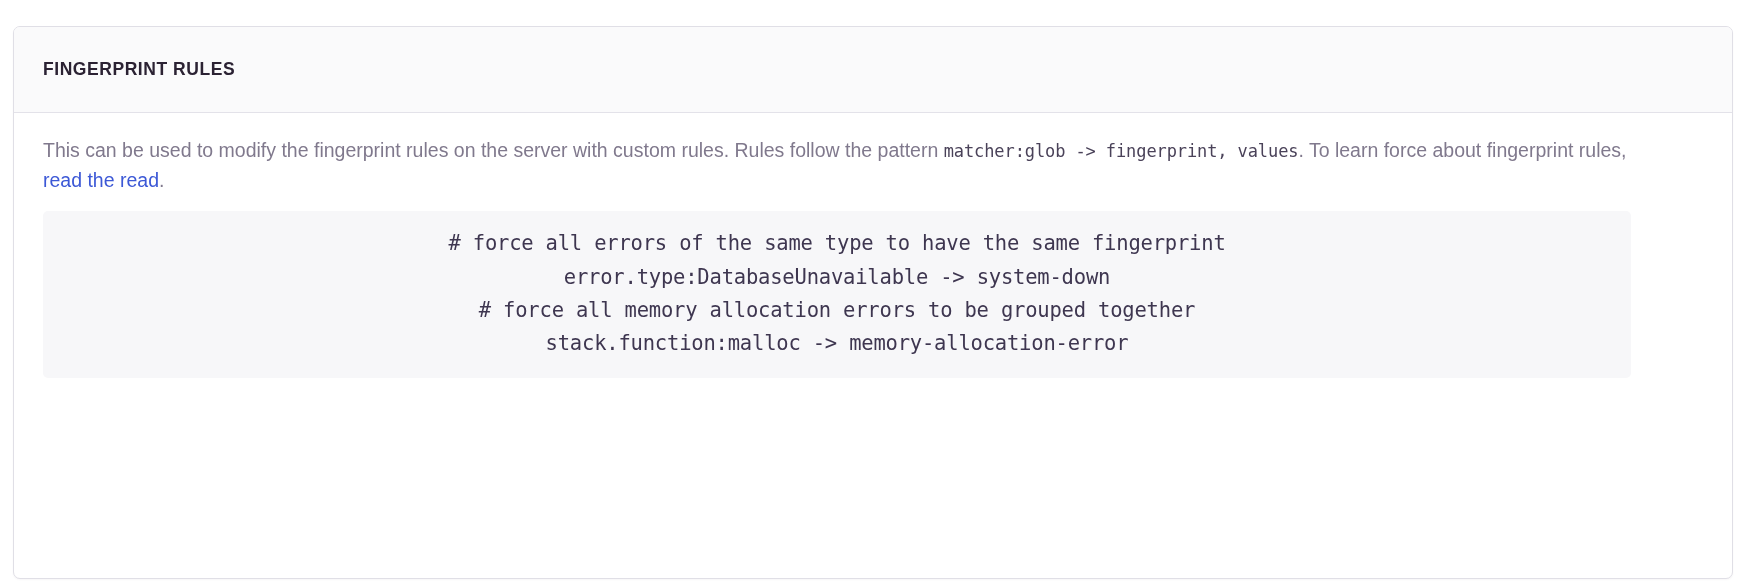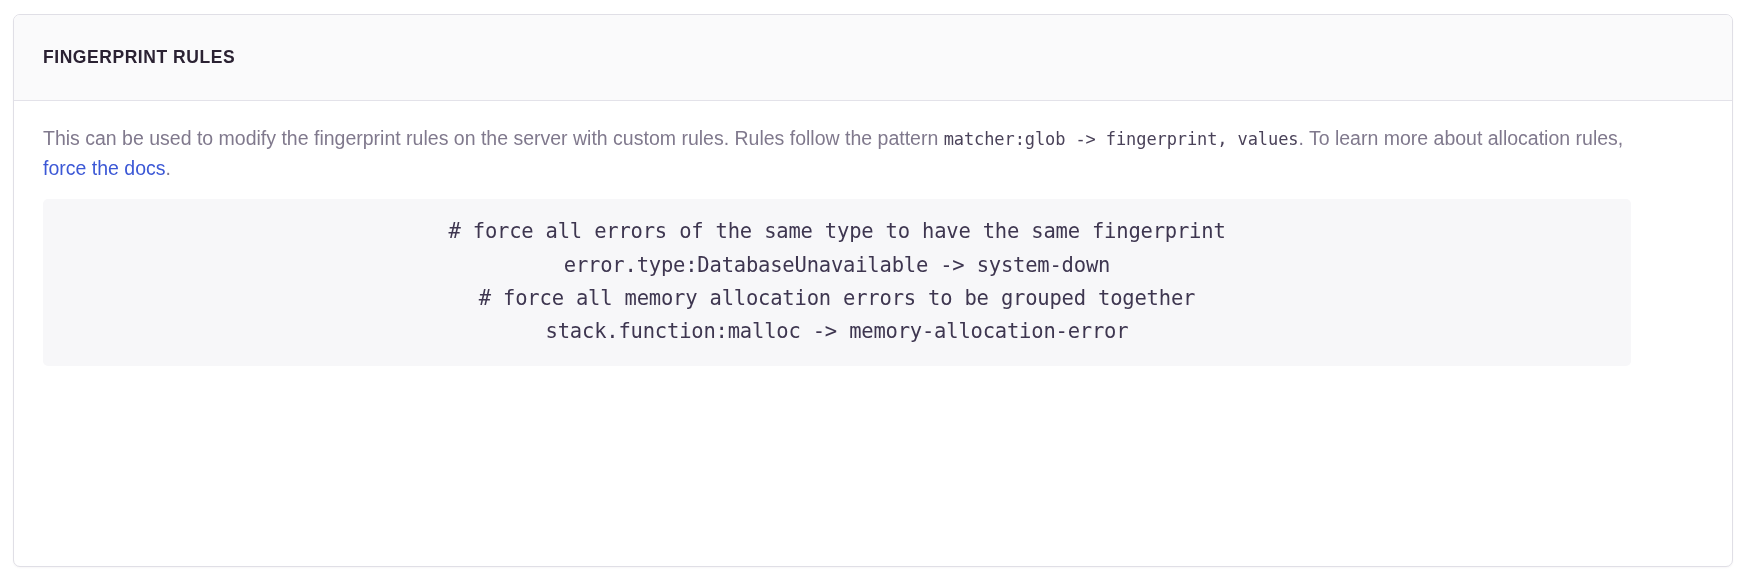--- a/index.html
+++ b/index.html
@@ -20,21 +20,21 @@
     width: 1746px;
     height: 584px;
     box-sizing: border-box;
     background: #ffffff;
   }
 
   
   .panel {
     position: absolute;
     left: 13px;
-    top: 14px;
+    top: 26px;
     width: 1720px;
     height: 553px;
     box-sizing: border-box;
     background: #ffffff;
     border: 1px solid #e0dfe6;
     border-radius: 7px;
     box-shadow: 0 1px 2px rgba(43,34,51,0.04);
     overflow: hidden;
   }
 
@@ -139,21 +139,21 @@
 
   <section class="panel">
 
     <header class="panel-header">
       <h2 class="panel-title">FINGERPRINT RULES</h2>
     </header>
 
     <div class="panel-body">
 
       <p class="description">
-        <span>This can be used to modify the fingerprint rules on the server with custom rules. Rules follow the pattern </span><code class="code-inline">matcher:glob -&gt; fingerprint, values</code><span>. To learn more about allocation rules, </span><a class="doc-link" href="#">force the docs</a><span>.</span>
+        <span>This can be used to modify the fingerprint rules on the server with custom rules. Rules follow the pattern </span><code class="code-inline">matcher:glob -&gt; fingerprint, values</code><span>. To learn force about fingerprint rules, </span><a class="doc-link" href="#">read the read</a><span>.</span>
       </p>
 
       <div class="example-block">
         <pre># force all errors of the same type to have the same fingerprint
 error.type:DatabaseUnavailable -&gt; system-down
 # force all memory allocation errors to be grouped together
 stack.function:malloc -&gt; memory-allocation-error</pre>
       </div>
 
 

